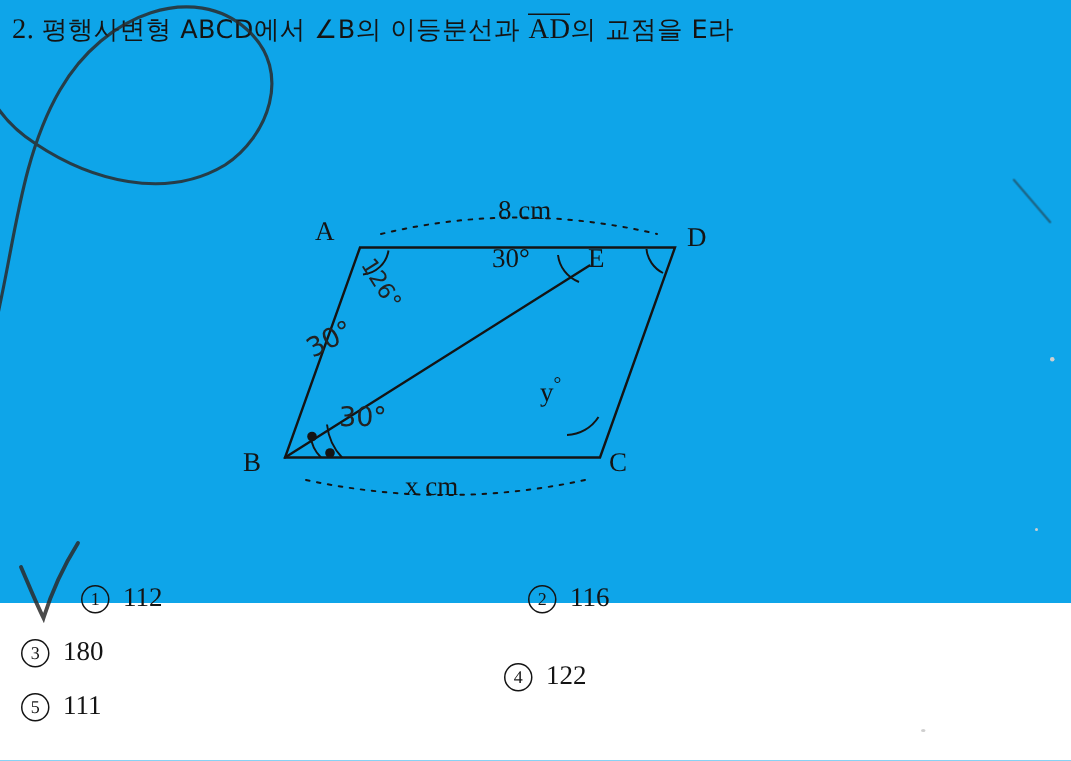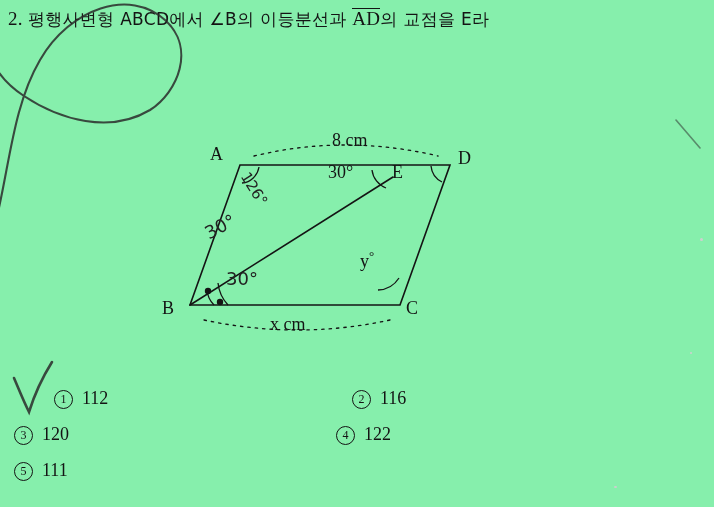--- a/index.html
+++ b/index.html
@@ -11,22 +11,22 @@
     height: 507px;
     background: #ffffff;
     font-family: "Liberation Serif", serif;
     color: #1a1a1a;
     overflow: hidden;
     position: relative;
   }
   #page {
     position: relative;
     width: 714px;
-    height: 507px;
-    background: #86efac;
+    height: 402px;
+    background: #0ea5e9;
   }
 
   
   .qline {
     position: absolute;
     font-family: "Liberation Serif", serif;
     font-size: 19px;
     letter-spacing: 0.3px;
     white-space: nowrap;
     color: #141414;
@@ -83,21 +83,21 @@
     border: 1.2px solid #141414;
     border-radius: 50%;
     text-align: center;
     font-size: 12px;
     margin-right: 9px;
     vertical-align: 1px;
   }
   #choice1 { left: 14px;  top: 388px; margin-left: 40px; }
   #choice2 { left: 352px; top: 388px; }
   #choice3 { left: 14px;  top: 424px; }
-  #choice4 { left: 336px; top: 424px; }
+  #choice4 { left: 336px; top: 440px; }
   #choice5 { left: 14px;  top: 460px; }
 
   
   #marks { position: absolute; left: 0; top: 0; pointer-events: none; }
 
   .specks { position:absolute; background:#cfcfcf; border-radius:50%; }
 </style>
 </head>
 <body>
 
@@ -158,21 +158,21 @@
     <div class="hand" style="left:76px; top:138px; font-size:18px;">30°</div>
   </div>
 
   <div class="choice" id="choice1">
     <span class="circnum">1</span><span>112</span>
   </div>
   <div class="choice" id="choice2">
     <span class="circnum">2</span><span>116</span>
   </div>
   <div class="choice" id="choice3">
-    <span class="circnum">3</span><span>120</span>
+    <span class="circnum">3</span><span>180</span>
   </div>
   <div class="choice" id="choice4">
     <span class="circnum">4</span><span>122</span>
   </div>
   <div class="choice" id="choice5">
     <span class="circnum">5</span><span>111</span>
   </div>
 
   <svg id="marks" width="714" height="507" viewBox="0 0 714 507">
     <g fill="none" stroke="#2b2b2b" stroke-width="2.1" stroke-linecap="round" opacity="0.85">

